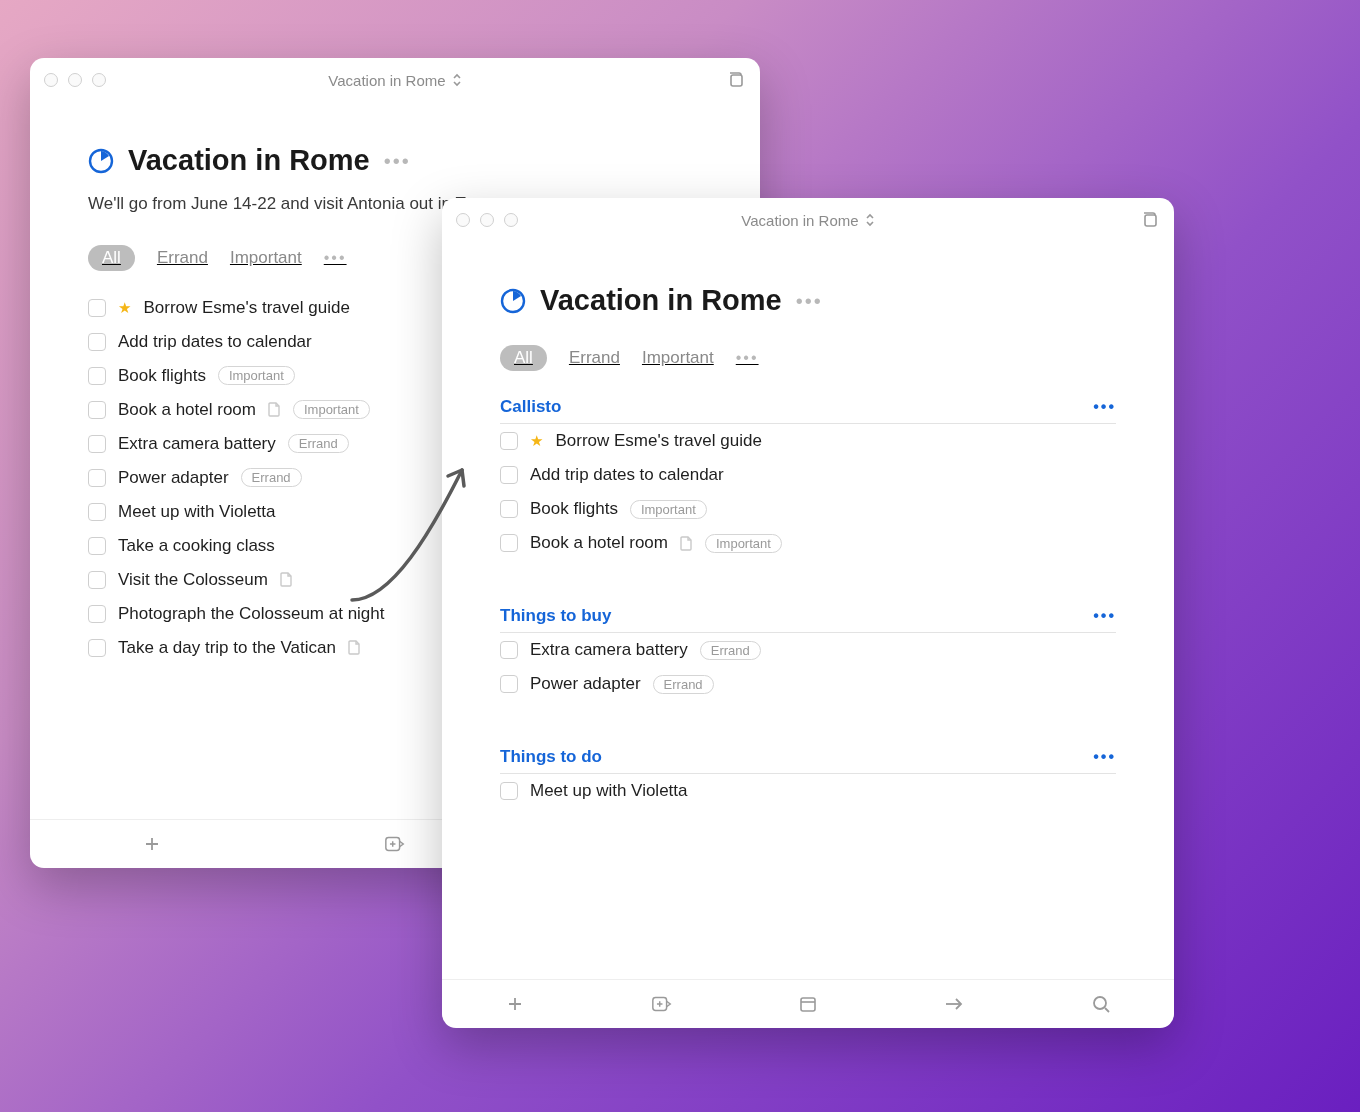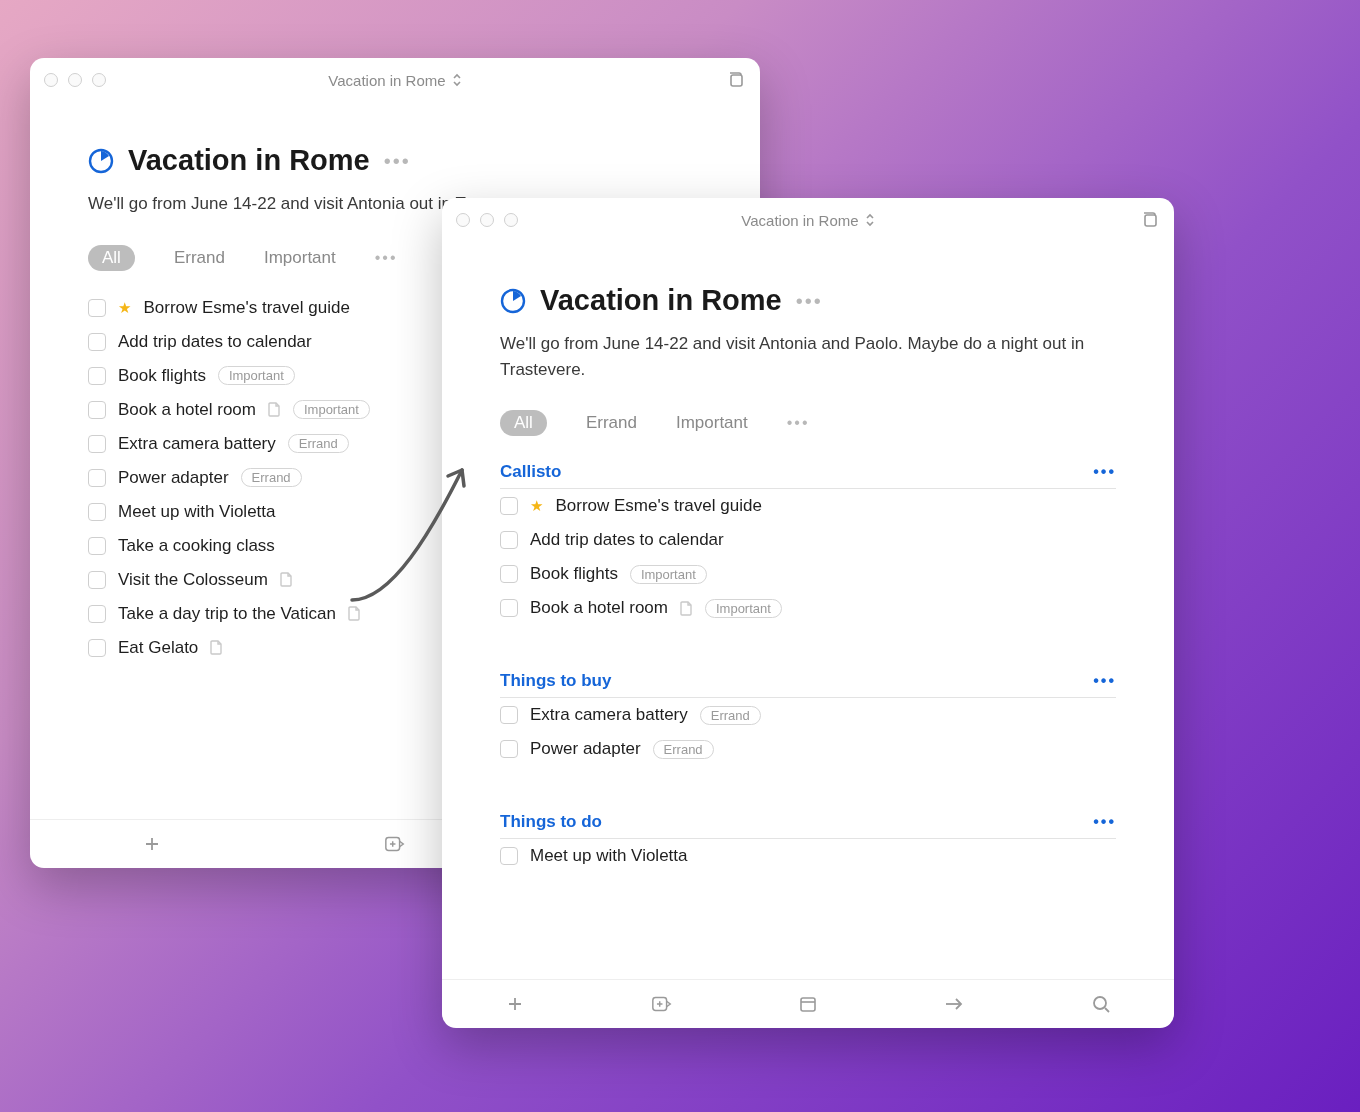--- a/index.html
+++ b/index.html
@@ -10,21 +10,21 @@
   .tl{width:12px;height:12px;border-radius:50%;border:1px solid #d0d0d0;background:#fafafa;}
   .title-center{position:absolute;left:0;right:0;display:flex;justify-content:center;align-items:center;gap:6px;font-size:15px;color:#8b8b8b;pointer-events:none;}
   .title-center span{pointer-events:auto;}
   .title-right{margin-left:auto;display:flex;align-items:center;color:#9a9a9a;}
   .project-header{padding:42px 58px 0 58px;}
   .ph-row{display:flex;align-items:center;gap:14px;}
   .project-icon{width:26px;height:26px;flex-shrink:0;}
   .project-title{font-size:29px;font-weight:700;color:#1a1a1a;}
   .ellipsis-h{color:#b8b8b8;font-size:20px;letter-spacing:2px;line-height:1;}
   .notes{margin-top:14px;font-size:17px;line-height:1.5;color:#3a3a3a;}
-  .filters{display:flex;align-items:center;gap:39px;margin-top:28px;}
+  .filters{display:flex;align-items:center;gap:22px;margin-top:28px;text-decoration:underline;}
   .filter{font-size:17px;color:#898989;font-weight:500;}
   .filter.active{background:#BDBDBD;color:#fff;padding:3px 14px;border-radius:14px;}
   .list{padding:20px 58px 0 58px;flex:1;overflow:hidden;}
   .todo{display:flex;align-items:center;gap:12px;padding:7px 0;font-size:17px;color:#1f1f1f;}
   .cb{width:16px;height:16px;border:1.5px solid #cfcfcf;border-radius:4px;flex-shrink:0;background:#fff;}
   .star{color:#f5b617;font-size:15px;}
   .note-icon{color:#c9c9c9;}
   .tag{font-size:13px;color:#9a9a9a;border:1px solid #d5d5d5;border-radius:11px;padding:1px 10px;}
   .heading-row{display:flex;align-items:center;justify-content:space-between;border-bottom:1px solid #e3e3e3;padding:6px 0 6px 0;margin-top:14px;}
   .heading-row:first-child{margin-top:0;}
@@ -133,31 +133,25 @@
         <span>Visit the Colosseum</span>
         <span class="note-icon">
           <svg width="13" height="15" viewBox="0 0 13 15" fill="none" stroke="#c9c9c9" stroke-width="1.4">
             <path d="M2 1 h6 l3 3 v9 a1 1 0 0 1 -1 1 h-8 a1 1 0 0 1 -1 -1 v-11 a1 1 0 0 1 1 -1 z"></path>
             <path d="M8 1 v3 h3"></path>
           </svg>
         </span>
       </div>
       <div class="todo">
         <span class="cb"></span>
+        <span>Photograph the Colosseum at night</span>
+      </div>
+      <div class="todo">
+        <span class="cb"></span>
         <span>Take a day trip to the Vatican</span>
-        <span class="note-icon">
-          <svg width="13" height="15" viewBox="0 0 13 15" fill="none" stroke="#c9c9c9" stroke-width="1.4">
-            <path d="M2 1 h6 l3 3 v9 a1 1 0 0 1 -1 1 h-8 a1 1 0 0 1 -1 -1 v-11 a1 1 0 0 1 1 -1 z"></path>
-            <path d="M8 1 v3 h3"></path>
-          </svg>
-        </span>
-      </div>
-      <div class="todo">
-        <span class="cb"></span>
-        <span>Eat Gelato</span>
         <span class="note-icon">
           <svg width="13" height="15" viewBox="0 0 13 15" fill="none" stroke="#c9c9c9" stroke-width="1.4">
             <path d="M2 1 h6 l3 3 v9 a1 1 0 0 1 -1 1 h-8 a1 1 0 0 1 -1 -1 v-11 a1 1 0 0 1 1 -1 z"></path>
             <path d="M8 1 v3 h3"></path>
           </svg>
         </span>
       </div>
     </div>
 
   <div class="toolbar">
@@ -212,21 +206,20 @@
     <div class="ph-row">
       <span class="project-icon">
         <svg width="26" height="26" viewBox="0 0 26 26">
             <circle cx="13" cy="13" r="11" fill="none" stroke="#1565d8" stroke-width="2.4"></circle>
             <path d="M13 13 L13 3 A10 10 0 0 1 21 8 Z" fill="#1565d8"></path>
           </svg>
       </span>
       <span class="project-title">Vacation in Rome</span>
       <span class="ellipsis-h">•••</span>
     </div>
-    <div class="notes">We'll go from June 14-22 and visit Antonia and Paolo. Maybe do a night out in Trastevere.</div>
     <div class="filters">
       <span class="filter active">All</span>
       <span class="filter">Errand</span>
       <span class="filter">Important</span>
       <span class="ellipsis-h" style="font-size:16px;">•••</span>
     </div>
   </div>
 
   <div class="list" id="right-list">
       <div class="heading-row">

